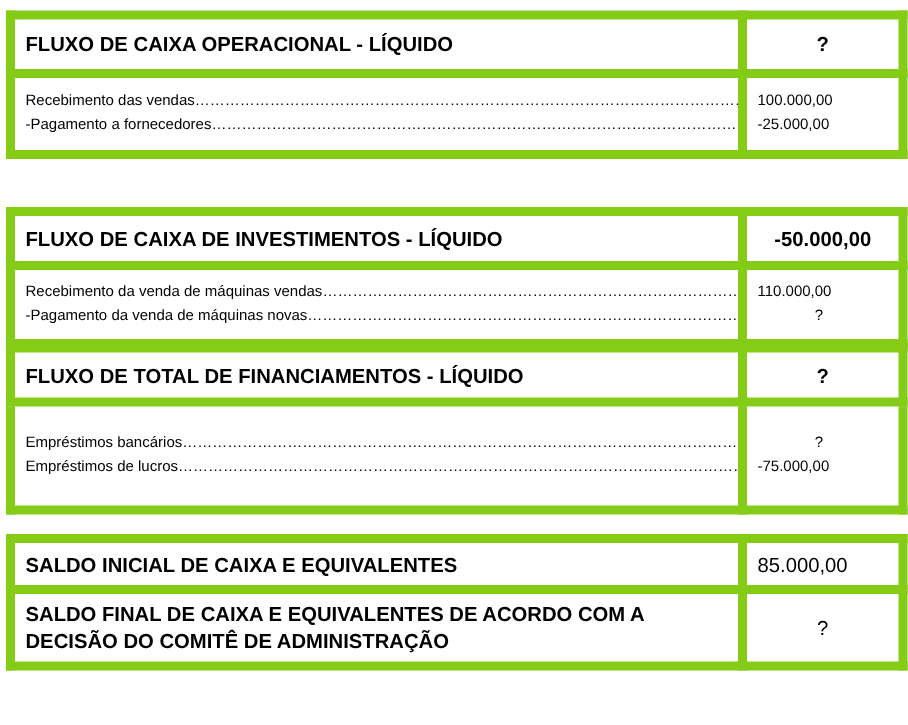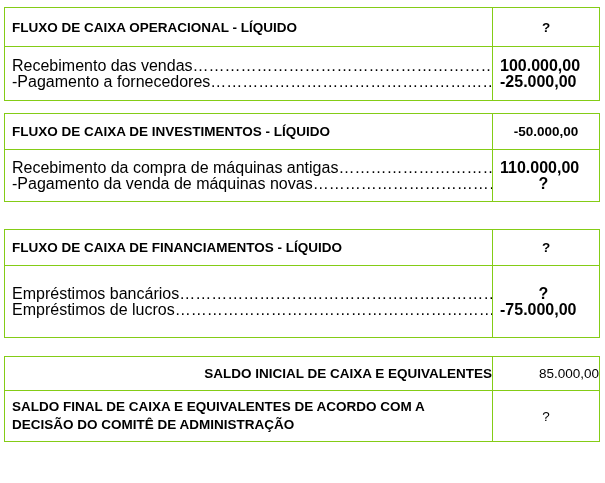--- a/index.html
+++ b/index.html
@@ -1,27 +1,27 @@
 <!DOCTYPE html>
 <html><head>
 <meta charset="utf-8">
 <style>
   html, body { margin: 0; padding: 0; background: #ffffff; }
   body { width: 605px; height: 483px; position: relative; overflow: hidden;
          font-family: "Liberation Sans", sans-serif; color: #000; }
   .tbl { position: absolute; left: 4px; width: 595px; border-collapse: collapse; table-layout: fixed; }
-  .tbl td { border: 1px solid #84cc16; padding: 0; vertical-align: middle; }
+  .tbl td { border: 6px solid #84cc16; padding: 0; vertical-align: middle; }
   .tbl col.c1 { width: 488px; }
   .tbl col.c2 { width: 107px; }
   .hdr td { font-weight: bold; font-size: 13.5px; }
   .hdr td.lbl { padding-left: 7px; }
   .hdr td.val { text-align: center; }
-  .body td { font-size: 16px; line-height: 16px; }
+  .body td { font-size: 10px; line-height: 16px; }
   .body td.lbl { padding-left: 7px; }
-  .body td.val { padding-left: 7px; font-weight: bold; }
+  .body td.val { padding-left: 7px; }
   .line { white-space: nowrap; overflow: hidden; }
   .dots::after { content: "……………………………………………………………………………………………………"; }
   .ctr { text-align: center; padding-right: 12px; }
 </style>
 </head>
 <body>
 
 <table class="tbl" style="top:7px;">
   <colgroup>
       <col class="c1">
@@ -38,51 +38,51 @@
       <div class="line"><span>-Pagamento a fornecedores</span><span class="dots"></span></div>
     </td>
     <td class="val">
       <div>100.000,00</div>
       <div>-25.000,00</div>
     </td>
   </tr>
 </tbody>
   </table>
 
-<table class="tbl" style="top:113px;">
+<table class="tbl" style="top:138px;">
   <colgroup>
       <col class="c1">
       <col class="c2">
     </colgroup>
   <tbody>
       <tr class="hdr" style="height:36px;">
     <td class="lbl">FLUXO DE CAIXA DE INVESTIMENTOS - LÍQUIDO</td>
     <td class="val">-50.000,00</td>
   </tr>
   <tr class="body" style="height:52px;">
     <td class="lbl">
-      <div class="line"><span>Recebimento da compra de máquinas antigas</span><span class="dots"></span></div>
+      <div class="line"><span>Recebimento da venda de máquinas vendas</span><span class="dots"></span></div>
       <div class="line"><span>-Pagamento da venda de máquinas novas</span><span class="dots"></span></div>
     </td>
     <td class="val">
       <div>110.000,00</div>
       <div class="ctr">?</div>
     </td>
   </tr>
 </tbody>
   </table>
 
 <table class="tbl" style="top:229px;">
   <colgroup>
       <col class="c1">
       <col class="c2">
     </colgroup>
   <tbody>
       <tr class="hdr" style="height:36px;">
-    <td class="lbl">FLUXO DE CAIXA DE FINANCIAMENTOS - LÍQUIDO</td>
+    <td class="lbl">FLUXO DE TOTAL DE FINANCIAMENTOS - LÍQUIDO</td>
     <td class="val">?</td>
   </tr>
   <tr class="body" style="height:72px;">
     <td class="lbl">
       <div class="line"><span>Empréstimos bancários</span><span class="dots"></span></div>
       <div class="line"><span>Empréstimos de lucros</span><span class="dots"></span></div>
     </td>
     <td class="val">
       <div class="ctr">?</div>
       <div>-75.000,00</div>
@@ -90,21 +90,21 @@
   </tr>
 </tbody>
   </table>
 
 <table class="tbl" style="top:356px;">
   <colgroup>
       <col class="c1">
       <col class="c2">
     </colgroup>
   <tbody>
-  <tr class="hdr" style="height:34px;text-align:right;">
+  <tr class="hdr" style="height:34px;">
     <td class="lbl">SALDO INICIAL DE CAIXA E EQUIVALENTES</td>
     <td style="padding-left:7px; font-weight:normal;">85.000,00</td>
   </tr>
   <tr class="hdr" style="height:51px;margin-top:16px;">
     <td class="lbl" style="line-height:18px;">
       <div>SALDO FINAL DE CAIXA E EQUIVALENTES DE ACORDO COM A</div>
       <div>DECISÃO DO COMITÊ DE ADMINISTRAÇÃO</div>
     </td>
     <td class="val" style="font-weight:normal;">?</td>
   </tr>

